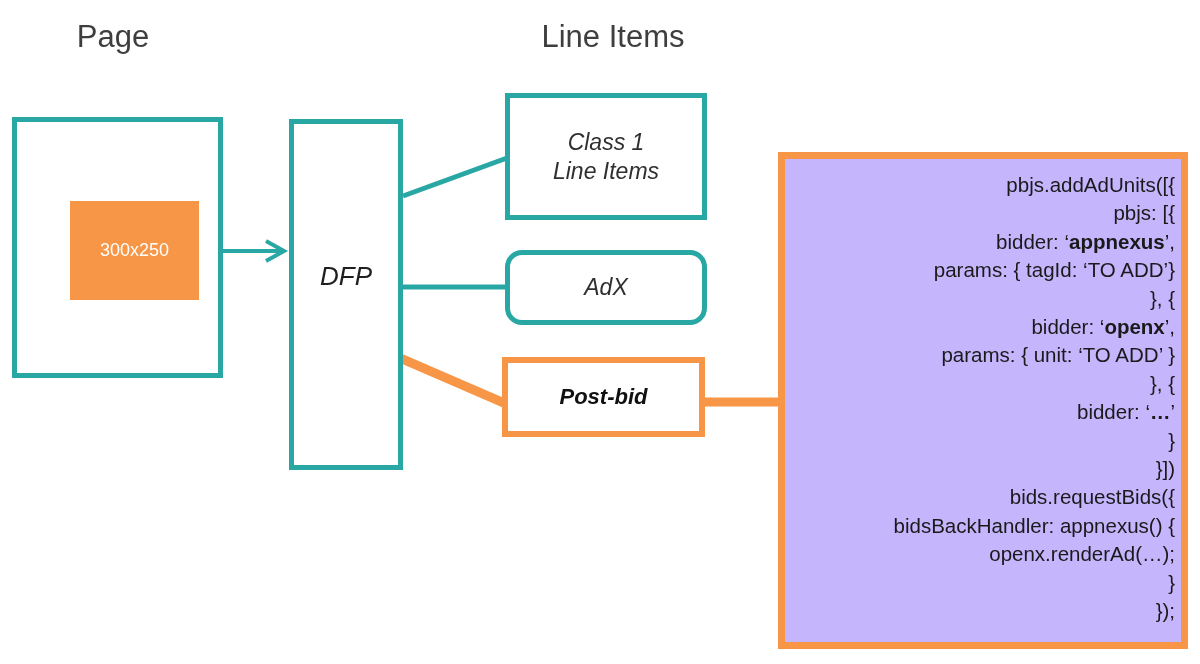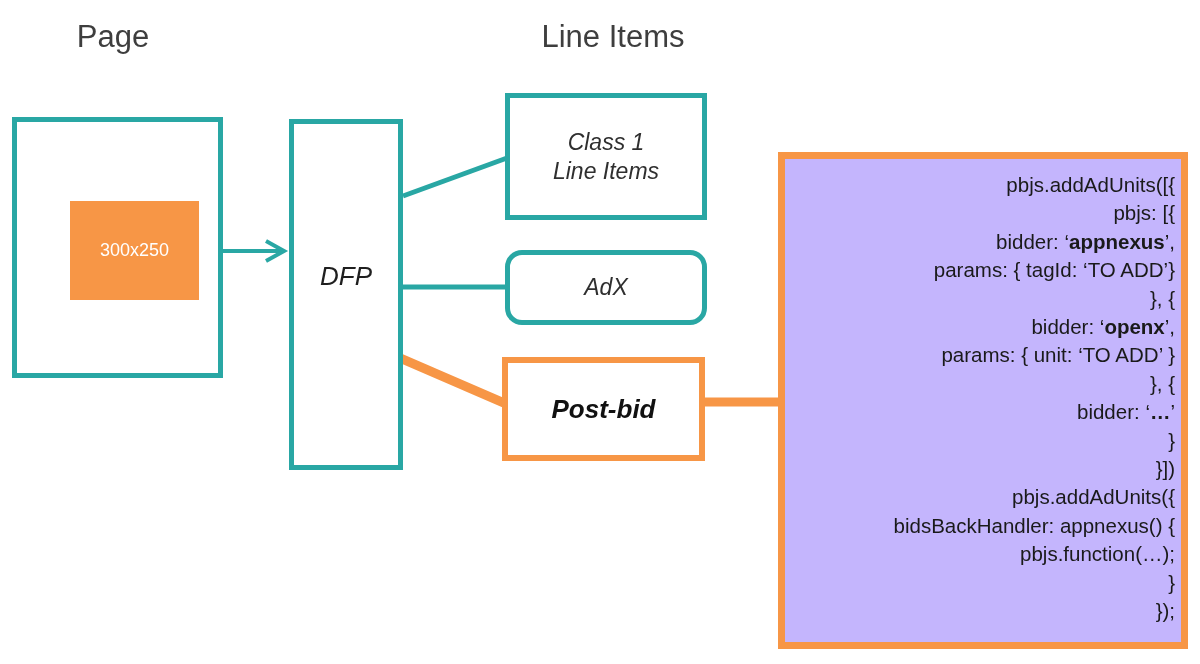--- a/index.html
+++ b/index.html
@@ -46,23 +46,23 @@
     display: flex; align-items: center; justify-content: center;
     color: #ffffff; font-size: 18px;
     z-index: 2;
   }
   .dfp-box { left: 289px; top: 95px; width: 114px; height: 351px;
              font-size: 26px; color: #1f1f1f; padding-bottom: 36px; margin-top: 24px; }
   .class1-box { left: 505px; top: 93px; width: 202px; height: 127px;
                 font-size: 23px; line-height: 29px; color: #2f2f2f; }
   .adx-box { left: 505px; top: 250px; width: 202px; height: 75px;
              font-size: 23px; color: #2f2f2f; border-radius: 17px; }
-  .postbid-box { left: 502px; top: 357px; width: 203px; height: 104px;
+  .postbid-box { left: 502px; top: 357px; width: 203px; height: 80px;
                  border: 6px solid var(--orange, #f79646);
-                 font-size: 26px; font-weight: bold; color: #111111; }
+                 font-size: 22px; font-weight: bold; color: #111111; }
   .code-box {
     position: absolute;
     left: 778px; top: 152px; width: 410px; height: 497px;
     border: 7px solid var(--orange, #f79646);
     box-sizing: border-box;
     background: #c4b5fd;
     padding: 12px 6px 0 25px;
     z-index: 1;
     text-align: right;
   }
@@ -119,21 +119,21 @@
         <div class="code-line"><span>    pbjs: [{</span></div>
         <div class="code-line"><span>        bidder: ‘</span><b>appnexus</b><span>’,</span></div>
         <div class="code-line"><span>        params: { tagId: ‘TO ADD’}</span></div>
         <div class="code-line"><span>     }, {</span></div>
         <div class="code-line"><span>        bidder: ‘</span><b>openx</b><span>’,</span></div>
         <div class="code-line"><span>        params: { unit: ‘TO ADD’ }</span></div>
         <div class="code-line"><span>     }, {</span></div>
         <div class="code-line"><span>        bidder: ‘</span><b>…</b><span>’</span></div>
         <div class="code-line"><span>       }</span></div>
         <div class="code-line"><span>  }])</span></div>
-        <div class="code-line"><span>pbjs.addAdUnits({</span></div>
+        <div class="code-line"><span>bids.requestBids({</span></div>
         <div class="code-line"><span>        bidsBackHandler: appnexus() {</span></div>
-        <div class="code-line"><span>           pbjs.function(…);</span></div>
+        <div class="code-line"><span>           openx.renderAd(…);</span></div>
         <div class="code-line"><span>        }</span></div>
         <div class="code-line"><span>});</span></div>
       </div>
   </div>
 
 </div>
 
 </body></html>

